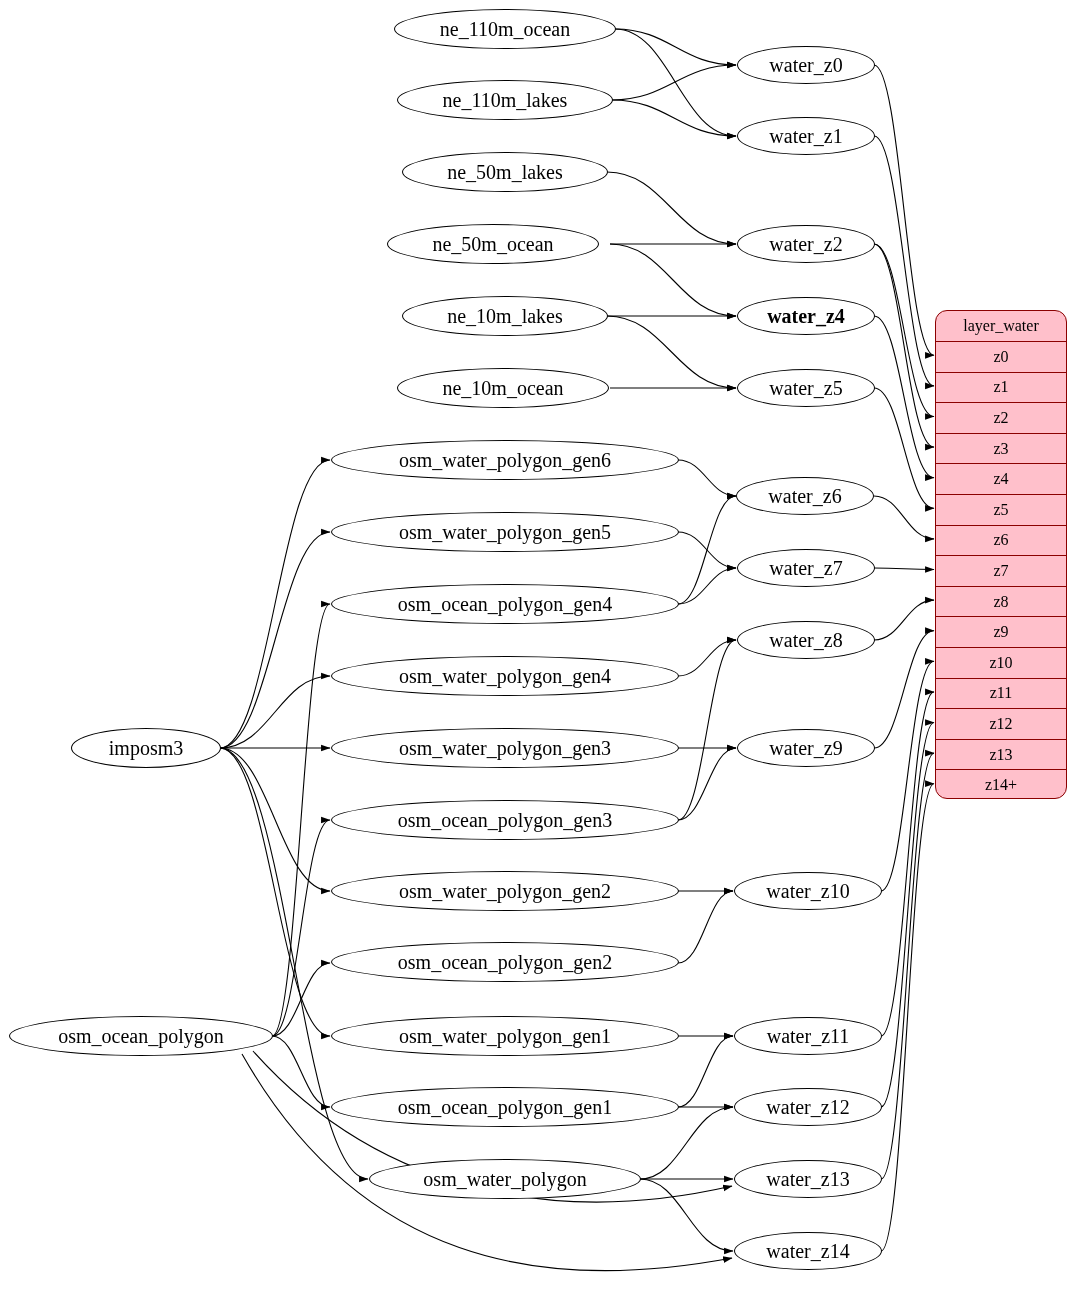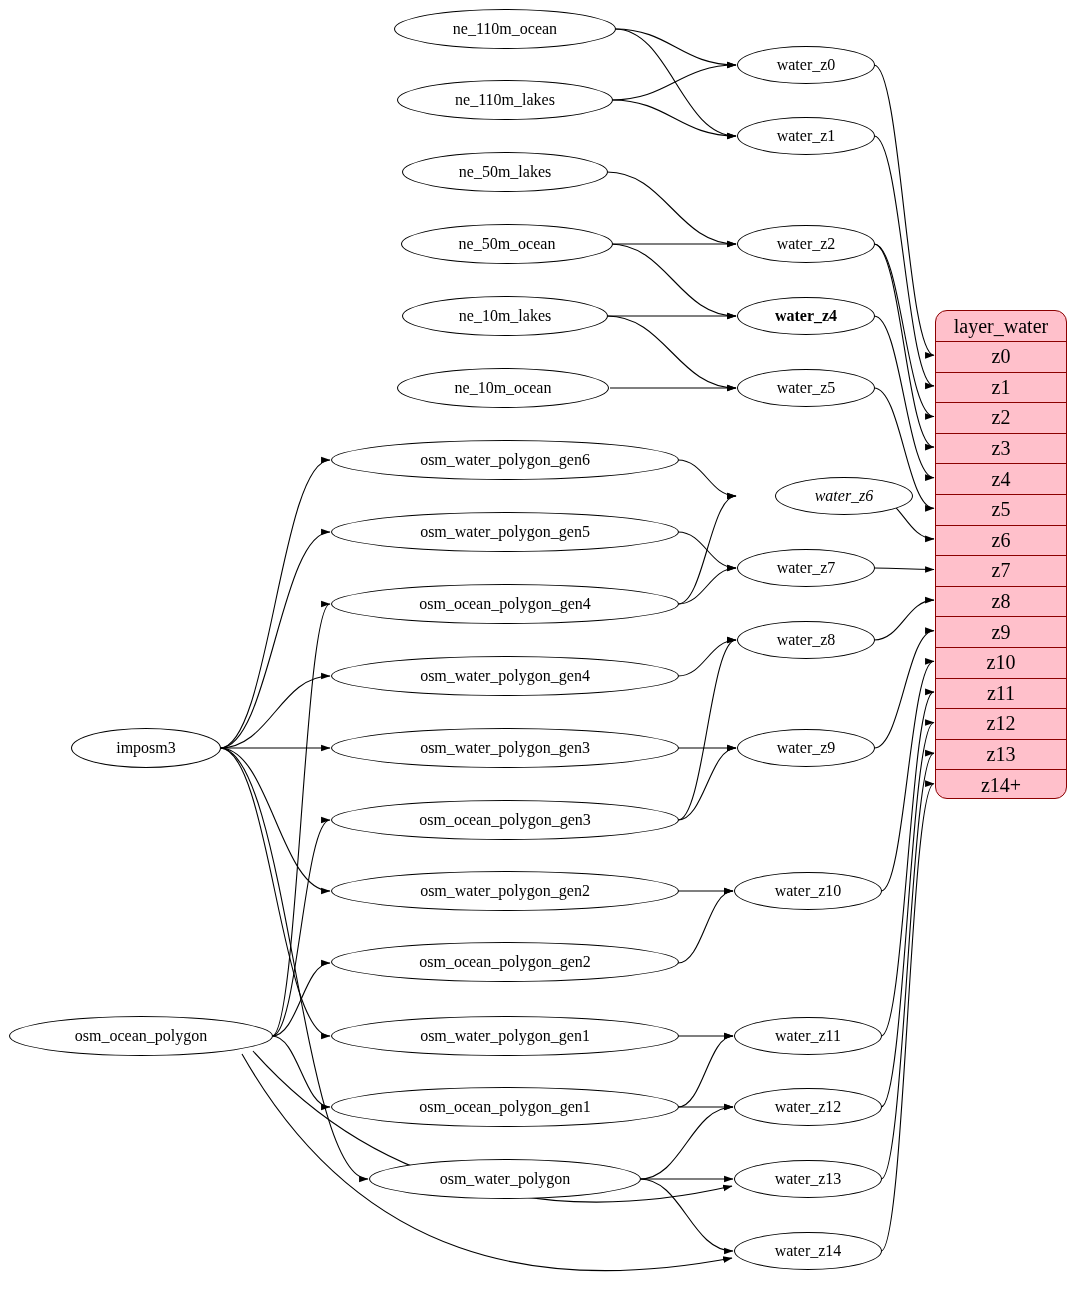--- a/index.html
+++ b/index.html
@@ -12,31 +12,31 @@
     font-family:"Liberation Serif","DejaVu Serif",serif; color:var(--text);
     overflow:hidden;
   }
   #edges{position:absolute;left:0;top:0;}
   .edge{fill:none;stroke:var(--edge);stroke-width:1.1;}
   .node{
     position:absolute; box-sizing:border-box;
     border:1px solid var(--node-border); border-radius:50%;
     background:var(--node-fill);
     display:flex; align-items:center; justify-content:center;
-    font-size:16px; white-space:nowrap;
+    font-size:20px; white-space:nowrap;
   }
   .table{
     position:absolute; left:935px; top:310px; width:132px; height:489px;
     box-sizing:border-box; background:var(--table-fill);
     border:1.5px solid var(--table-border); border-radius:12px; overflow:hidden;
   }
   .trow{
     box-sizing:border-box; height:30.6px;
     display:flex; align-items:center; justify-content:center;
-    font-size:20px; border-top:1px solid var(--table-border);
+    font-size:16px; border-top:1px solid var(--table-border);
   }
   .trow.title{height:30px; border-top:none;}
 </style>
 </head>
 <body>
 
 <div id="canvas">
   <svg id="edges" width="1073" height="1296">
     <defs>
       <marker id="arrow" viewBox="0 0 10 10" refX="9" refY="5" markerWidth="9" markerHeight="9" orient="auto">
@@ -96,42 +96,42 @@
       <path d="M881,1036 C904.9,1036 910.1,691.9000000000001 934,691.9000000000001" class="edge" marker-end="url(#arrow)"></path>
       <path d="M881,1107 C904.9,1107 910.1,722.5 934,722.5" class="edge" marker-end="url(#arrow)"></path>
       <path d="M881,1179 C904.9,1179 910.1,753.1 934,753.1" class="edge" marker-end="url(#arrow)"></path>
       <path d="M881,1251 C904.9,1251 910.1,783.7 934,783.7" class="edge" marker-end="url(#arrow)"></path>
     </svg>
 
   <div id="nodes">
       <div class="node" style="left: 394px; top: 9px; width: 222px; height: 40px;">ne_110m_ocean</div>
       <div class="node" style="left: 397px; top: 80px; width: 216px; height: 40px;">ne_110m_lakes</div>
       <div class="node" style="left: 402px; top: 152px; width: 206px; height: 40px;">ne_50m_lakes</div>
-      <div class="node" style="left: 401px; top: 224px; width: 212px; height: 40px; text-align: center;">ne_50m_ocean</div>
+      <div class="node" style="left: 387px; top: 224px; width: 212px; height: 40px; text-align: center;">ne_50m_ocean</div>
       <div class="node" style="left: 402px; top: 296px; width: 206px; height: 40px;">ne_10m_lakes</div>
       <div class="node" style="left: 397px; top: 368px; width: 212px; height: 40px;">ne_10m_ocean</div>
       <div class="node" style="left: 71px; top: 728px; width: 150px; height: 40px;">imposm3</div>
       <div class="node" style="left: 9px; top: 1016px; width: 264px; height: 40px;">osm_ocean_polygon</div>
       <div class="node" style="left: 331px; top: 440px; width: 348px; height: 40px;">osm_water_polygon_gen6</div>
       <div class="node" style="left: 331px; top: 512px; width: 348px; height: 40px;">osm_water_polygon_gen5</div>
       <div class="node" style="left: 331px; top: 584px; width: 348px; height: 40px;">osm_ocean_polygon_gen4</div>
       <div class="node" style="left: 331px; top: 656px; width: 348px; height: 40px;">osm_water_polygon_gen4</div>
       <div class="node" style="left: 331px; top: 728px; width: 348px; height: 40px;">osm_water_polygon_gen3</div>
       <div class="node" style="left: 331px; top: 800px; width: 348px; height: 40px;">osm_ocean_polygon_gen3</div>
       <div class="node" style="left: 331px; top: 871px; width: 348px; height: 40px;">osm_water_polygon_gen2</div>
       <div class="node" style="left: 331px; top: 942px; width: 348px; height: 40px;">osm_ocean_polygon_gen2</div>
       <div class="node" style="left: 331px; top: 1016px; width: 348px; height: 40px;">osm_water_polygon_gen1</div>
       <div class="node" style="left: 331px; top: 1087px; width: 348px; height: 40px;">osm_ocean_polygon_gen1</div>
       <div class="node" style="left: 369px; top: 1159px; width: 272px; height: 40px;">osm_water_polygon</div>
       <div class="node" style="left: 737px; top: 46px; width: 138px; height: 38px;">water_z0</div>
       <div class="node" style="left: 737px; top: 117px; width: 138px; height: 38px;">water_z1</div>
       <div class="node" style="left: 737px; top: 225px; width: 138px; height: 38px;">water_z2</div>
       <div class="node" style="left: 737px; top: 297px; width: 138px; height: 38px; font-weight: bold;">water_z4</div>
       <div class="node" style="left: 737px; top: 369px; width: 138px; height: 38px;">water_z5</div>
-      <div class="node" style="left: 775px; top: 477px; width: 138px; height: 38px; font-style: italic;">water_z6</div>
+      <div class="node" style="left: 736px; top: 477px; width: 138px; height: 38px;">water_z6</div>
       <div class="node" style="left: 737px; top: 549px; width: 138px; height: 38px;">water_z7</div>
       <div class="node" style="left: 737px; top: 621px; width: 138px; height: 38px;">water_z8</div>
       <div class="node" style="left: 737px; top: 729px; width: 138px; height: 38px;">water_z9</div>
       <div class="node" style="left: 734px; top: 872px; width: 148px; height: 38px;">water_z10</div>
       <div class="node" style="left: 734px; top: 1017px; width: 148px; height: 38px;">water_z11</div>
       <div class="node" style="left: 734px; top: 1088px; width: 148px; height: 38px;">water_z12</div>
       <div class="node" style="left: 734px; top: 1160px; width: 148px; height: 38px;">water_z13</div>
       <div class="node" style="left: 734px; top: 1232px; width: 148px; height: 38px; text-align: right;">water_z14</div>
     </div>
 

